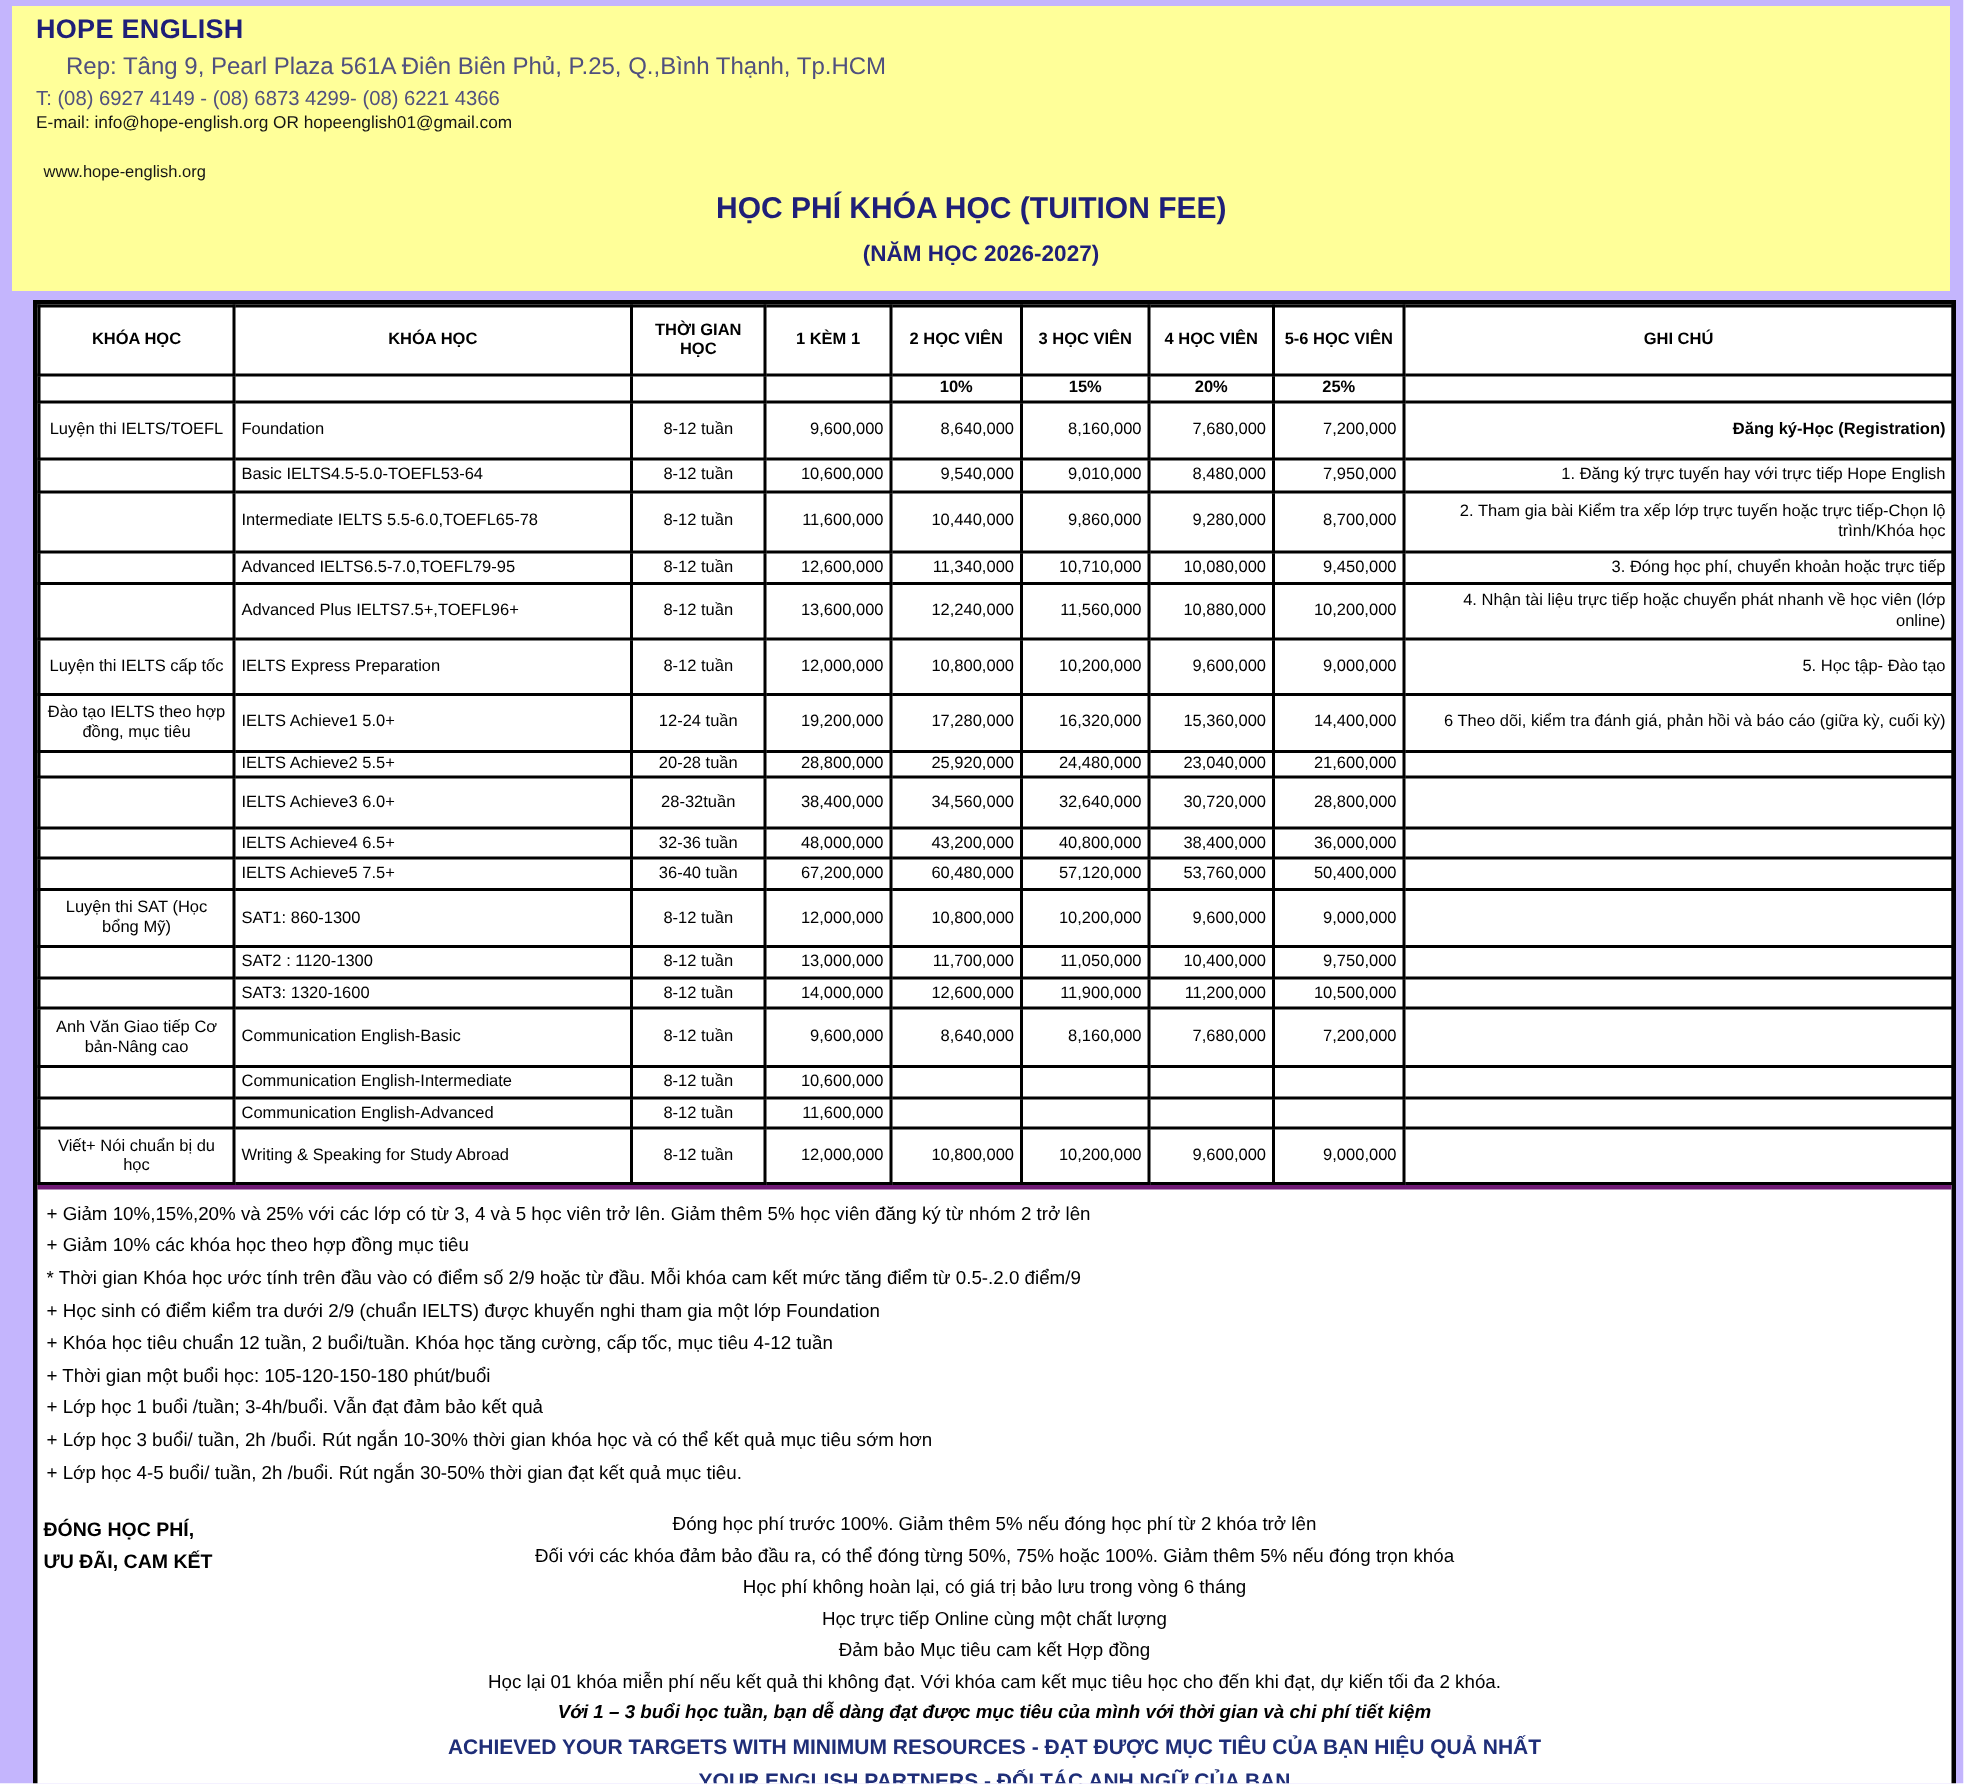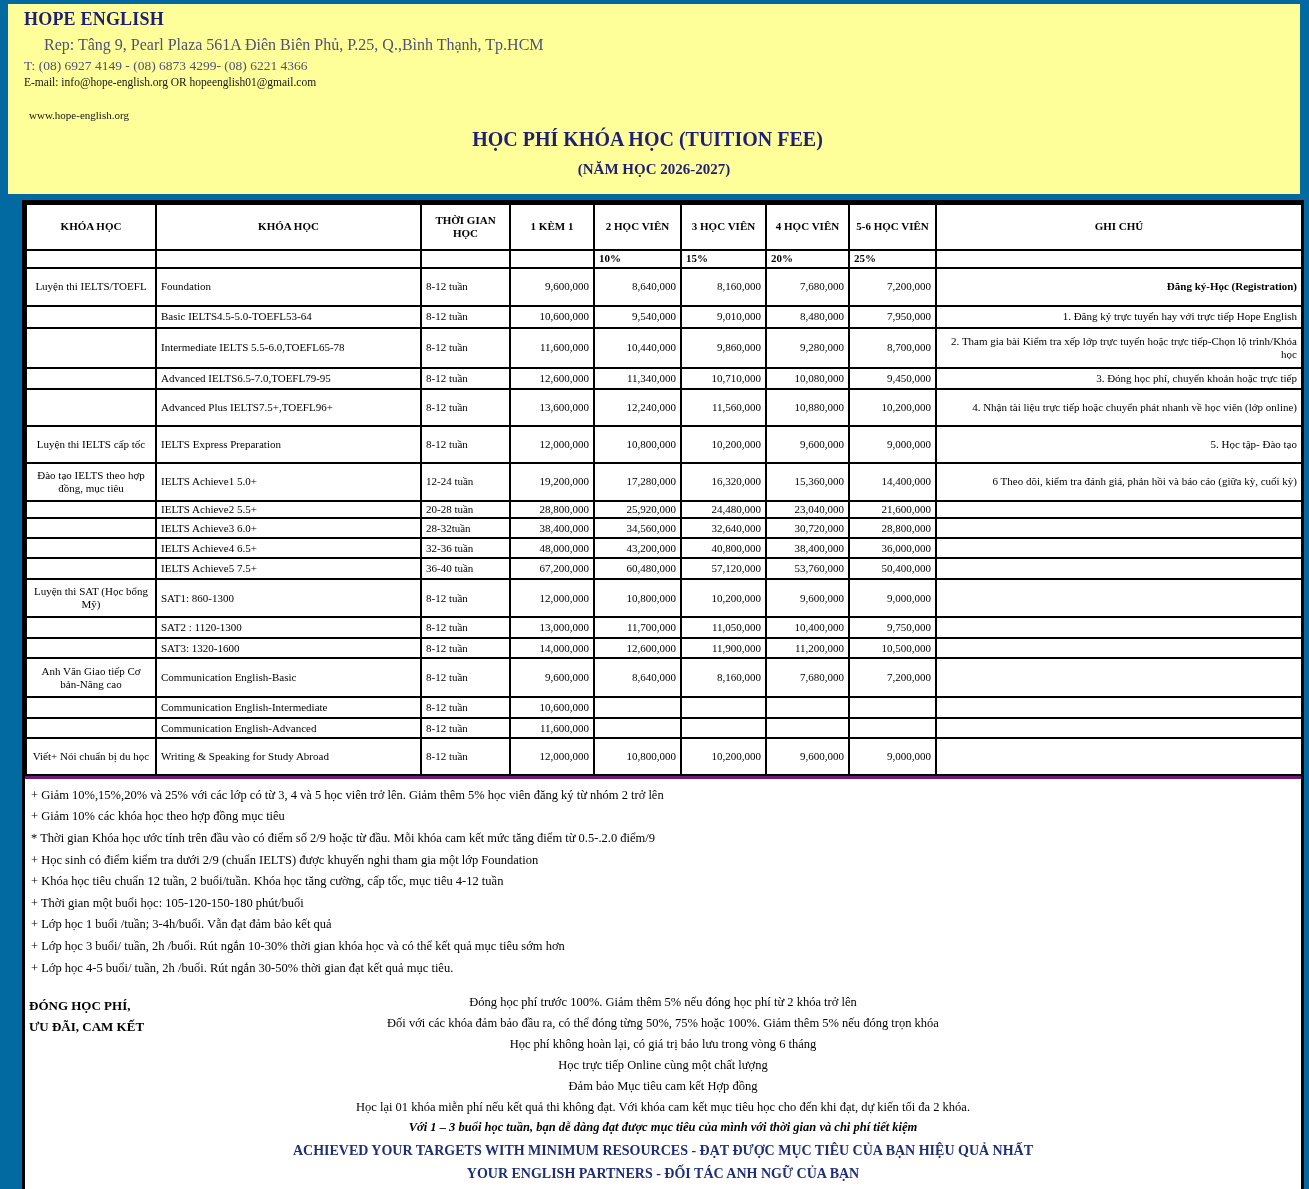--- a/index.html
+++ b/index.html
@@ -1,34 +1,34 @@
 <!DOCTYPE html>
 <html><head>
 <meta charset="utf-8">
 <style>
   html,body{margin:0;padding:0;background:#fff;}
-  .page{position:relative;width:1309px;height:1189px;background:#0369a1;
-        font-family:Liberation Serif, serif;color:#000;overflow:hidden;}
+  .page{position:relative;width:1309px;height:1189px;background:#c4b5fd;
+        font-family:Liberation Sans, sans-serif;color:#000;overflow:hidden;}
   .band{position:absolute;left:8px;top:4px;width:1292px;height:190px;background:#FFFF99;}
   .company{position:absolute;left:16px;top:5px;font-size:18px;font-weight:bold;color:#1F1F78;letter-spacing:.2px;}
   .addr{position:absolute;left:16px;top:32px;font-size:16px;color:#50507E;margin-left:20px;}
   .phone{position:absolute;left:16px;top:54px;font-size:13.5px;color:#50507E;}
   .email{position:absolute;left:16px;top:72px;font-size:11.5px;color:#151515;}
   .web{position:absolute;left:21px;top:105px;font-size:11px;color:#151515;}
   .title{position:absolute;left:0;right:13px;top:124px;text-align:center;font-size:20px;font-weight:bold;color:#1F1F78;}
   .subtitle{position:absolute;left:0;right:0;top:157px;text-align:center;font-size:15px;font-weight:bold;color:#1F1F78;}
 
   .twrap{position:absolute;left:22px;top:200px;width:1276px;border:3px solid #000;background:#fff;}
   table.fee{border-collapse:collapse;width:100%;table-layout:fixed;}
   .fee td,.fee th{border:2px solid #000;padding:1px 4px;vertical-align:middle;
         font-size:11px;line-height:1.2;overflow:hidden;}
   .fee th{font-weight:bold;text-align:center;padding:1px 2px;}
   .c-group{text-align:center;margin-left:36px;}
   .c-course{text-align:left;padding-left:4px;}
-  .c-dur{}
+  .c-dur{text-align:center;}
   .c-price{text-align:right;padding-right:6px;}
   .c-note{text-align:right;padding-left:5px;font-size:11.5px;}
   .bold{font-weight:bold;}
 
   .notes{border-top:3px solid #701a75;padding:5px 6px 6px 4px;font-size:12.5px;}
   .nline{padding:1.5px 0 2px 2px;line-height:1.45;}
   .payment{position:relative;padding:7px 0 2px 0;font-size:12.5px;}
   .pay-label{position:absolute;left:4px;top:10px;font-weight:bold;font-size:13px;line-height:1.65;}
   .pay-line{text-align:center;padding:1.8px 0;line-height:1.4;}
   .pay-em{text-align:center;font-weight:bold;font-style:italic;padding:2px 0;}
@@ -166,21 +166,21 @@
             <td class="c-group"></td>
             <td class="c-course">IELTS Achieve2 5.5+</td>
             <td class="c-dur">20-28 tuần</td>
             <td class="c-price">28,800,000</td>
             <td class="c-price">25,920,000</td>
             <td class="c-price">24,480,000</td>
             <td class="c-price">23,040,000</td>
             <td class="c-price">21,600,000</td>
             <td class="c-note"></td>
           </tr>
-          <tr style="height: 20px;">
+          <tr style="height: 34px;">
             <td class="c-group"></td>
             <td class="c-course">IELTS Achieve3 6.0+</td>
             <td class="c-dur">28-32tuần</td>
             <td class="c-price">38,400,000</td>
             <td class="c-price">34,560,000</td>
             <td class="c-price">32,640,000</td>
             <td class="c-price">30,720,000</td>
             <td class="c-price">28,800,000</td>
             <td class="c-note"></td>
           </tr>

